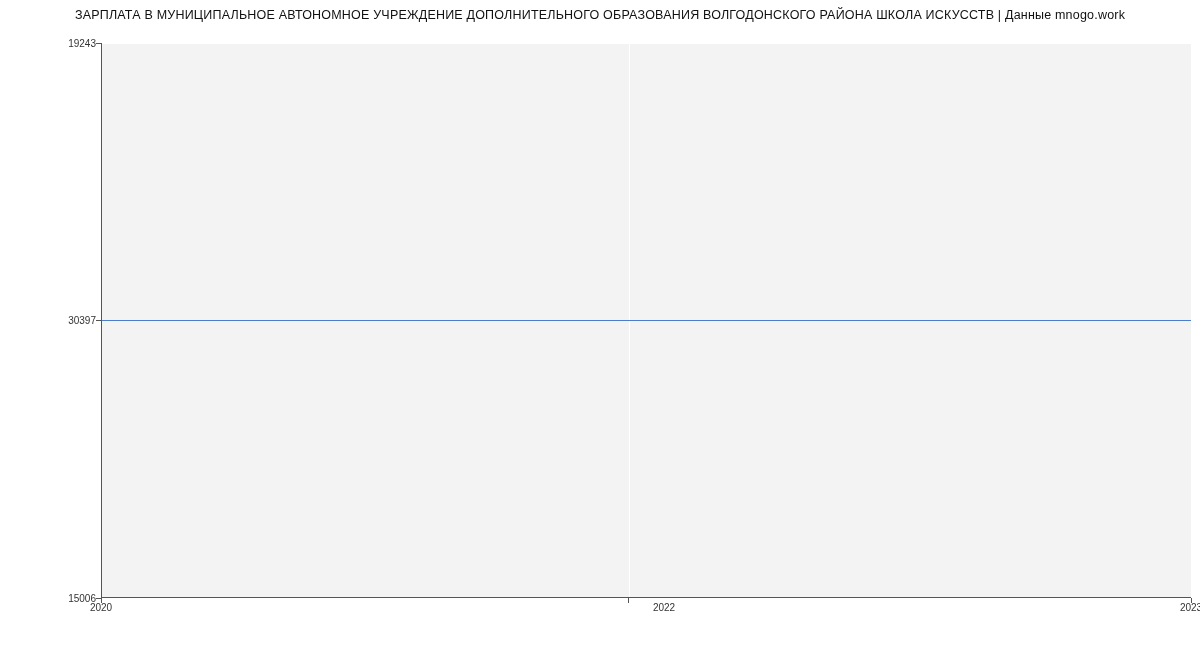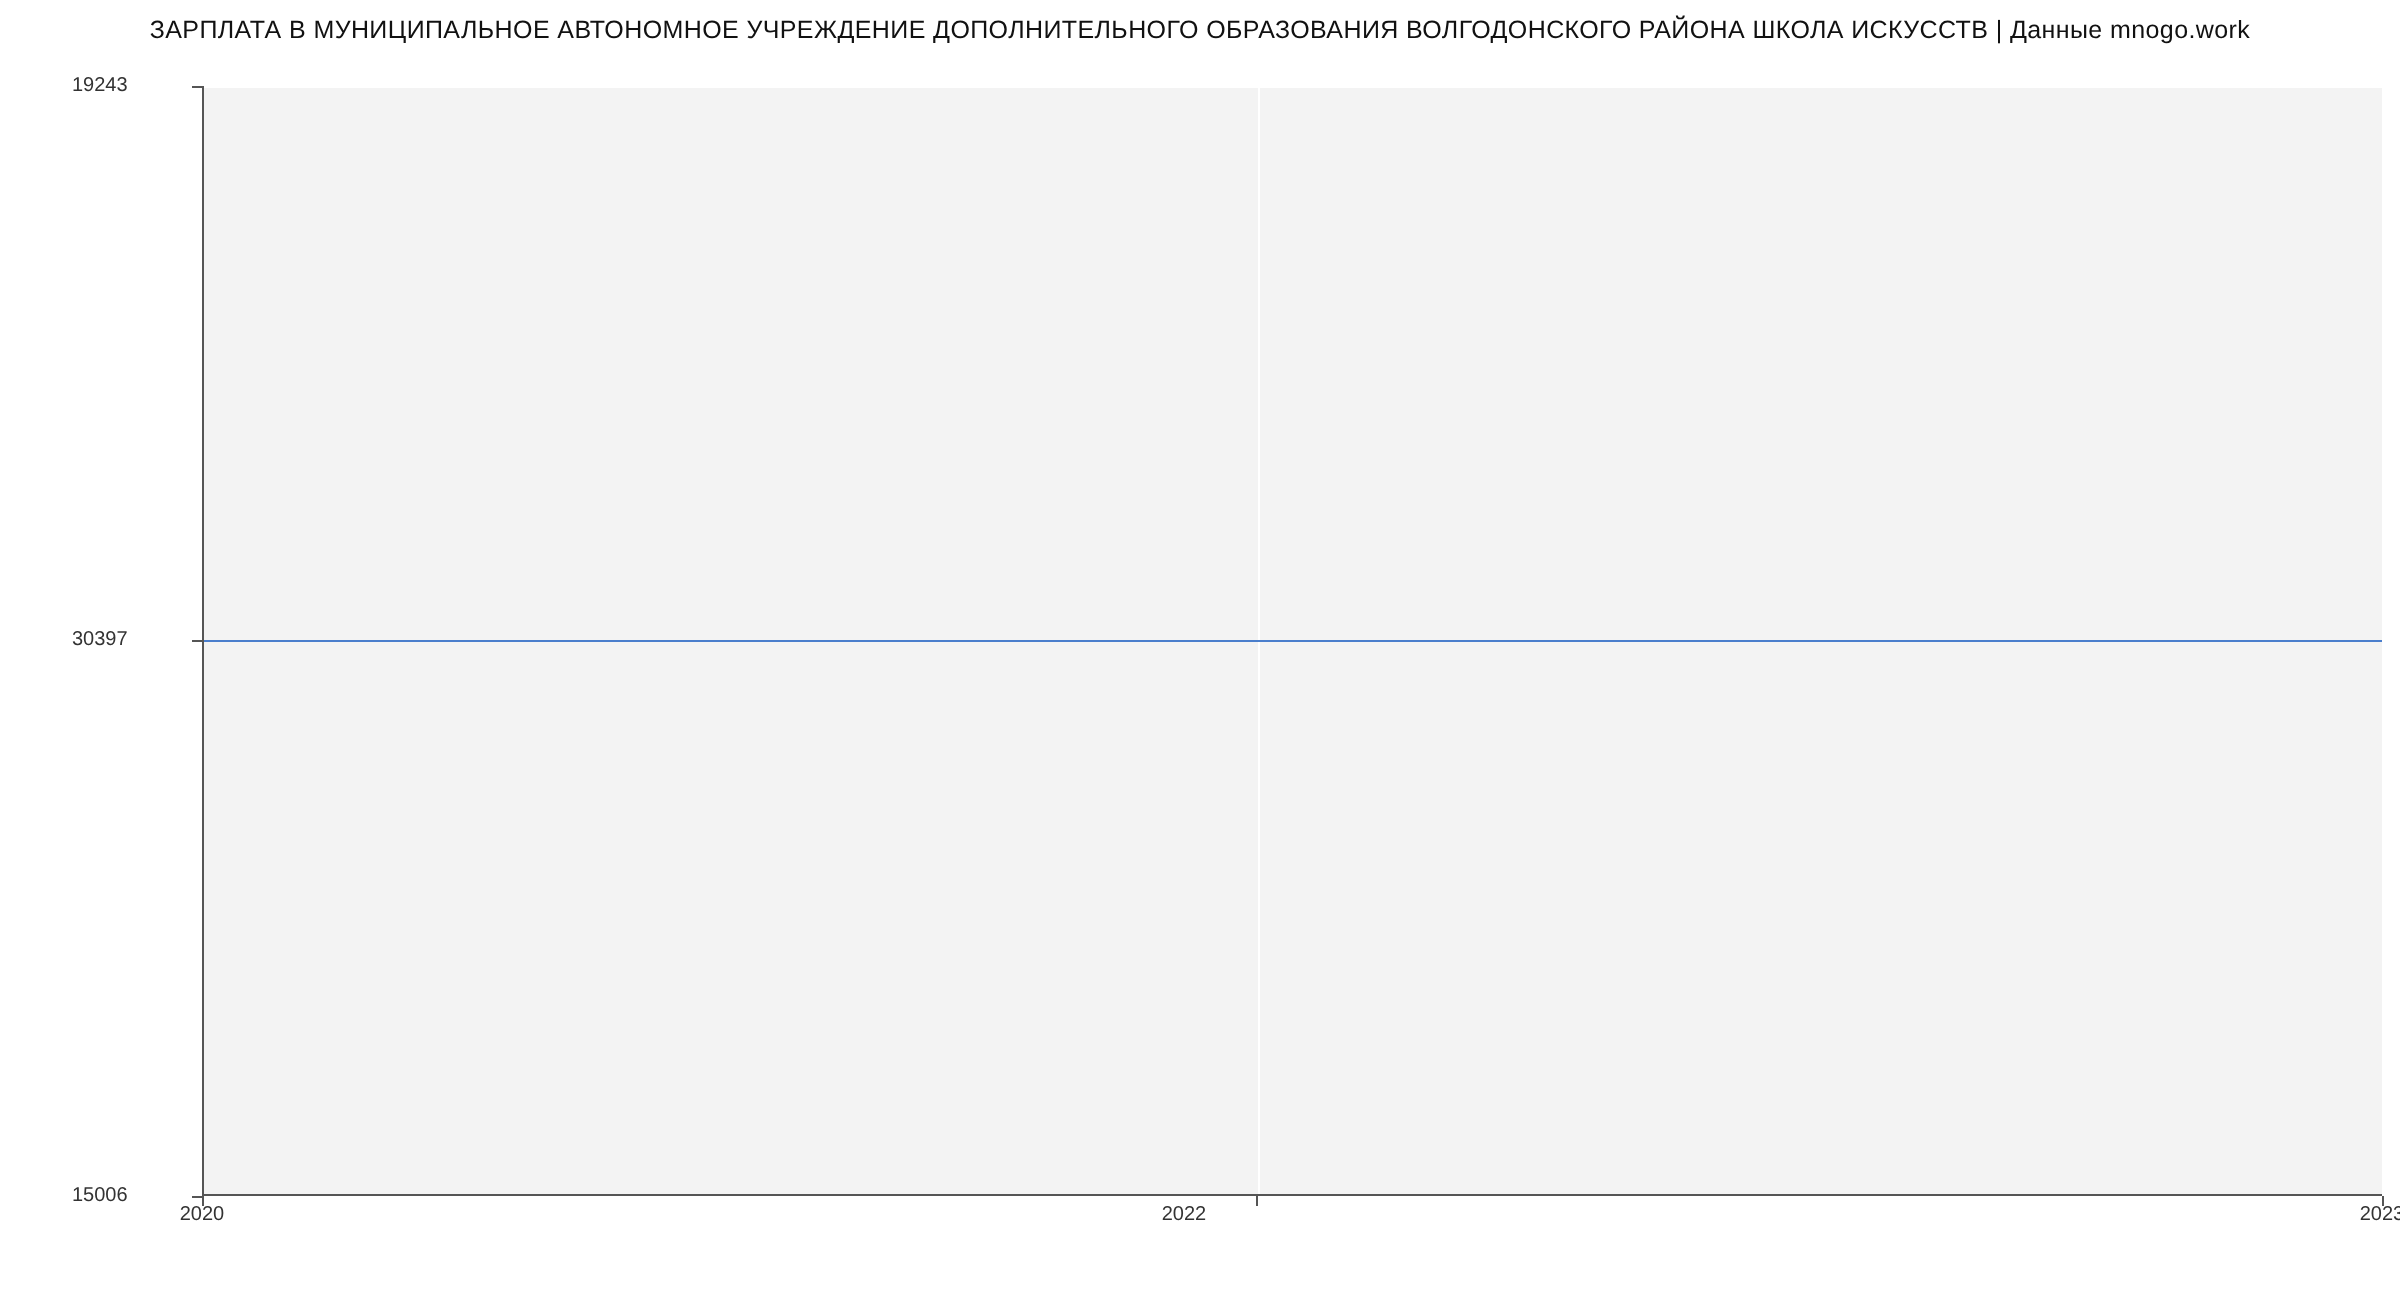--- a/index.html
+++ b/index.html
@@ -54,20 +54,21 @@
     height: 100%;
     width: 0;
     border-left: 1px solid #ffffff;
   }
   .y-tick {
     position: absolute;
     right: 1104px; 
     transform: translateY(-50%);
     font-size: 10px;
     color: #333;
+    text-align: right;
     width: 60px;
   }
   .x-tick {
     position: absolute;
     top: 602px;
     transform: translateX(-50%);
     font-size: 10px;
     color: #333;
     text-align: right;
   }
@@ -97,21 +98,21 @@
 
 <div class="chart-wrap">
 
   <div class="title">ЗАРПЛАТА В МУНИЦИПАЛЬНОЕ АВТОНОМНОЕ УЧРЕЖДЕНИЕ ДОПОЛНИТЕЛЬНОГО ОБРАЗОВАНИЯ ВОЛГОДОНСКОГО РАЙОНА ШКОЛА ИСКУССТВ | Данные mnogo.work</div>
 
   <div class="y-tick" style="top:598px">15006</div>
   <div class="y-tick" style="top:320px">30397</div>
   <div class="y-tick" style="top:43px">19243</div>
 
   <div class="x-tick" style="left:101px">2020</div>
-  <div class="x-tick" style="left:592px">2022</div>
+  <div class="x-tick" style="left:664px">2022</div>
   <div class="x-tick" style="left:1191px">2023</div>
 
   <div class="y-tick-mark" style="left:96px; top:598px"></div>
   <div class="y-tick-mark" style="left:96px; top:320px"></div>
   <div class="y-tick-mark" style="left:96px; top:43px"></div>
   <div class="x-tick-mark" style="top:598px; left:101px"></div>
   <div class="x-tick-mark" style="top:598px; left:628px"></div>
   <div class="x-tick-mark" style="top:598px; left:1191px"></div>
 
   <div class="plot">

